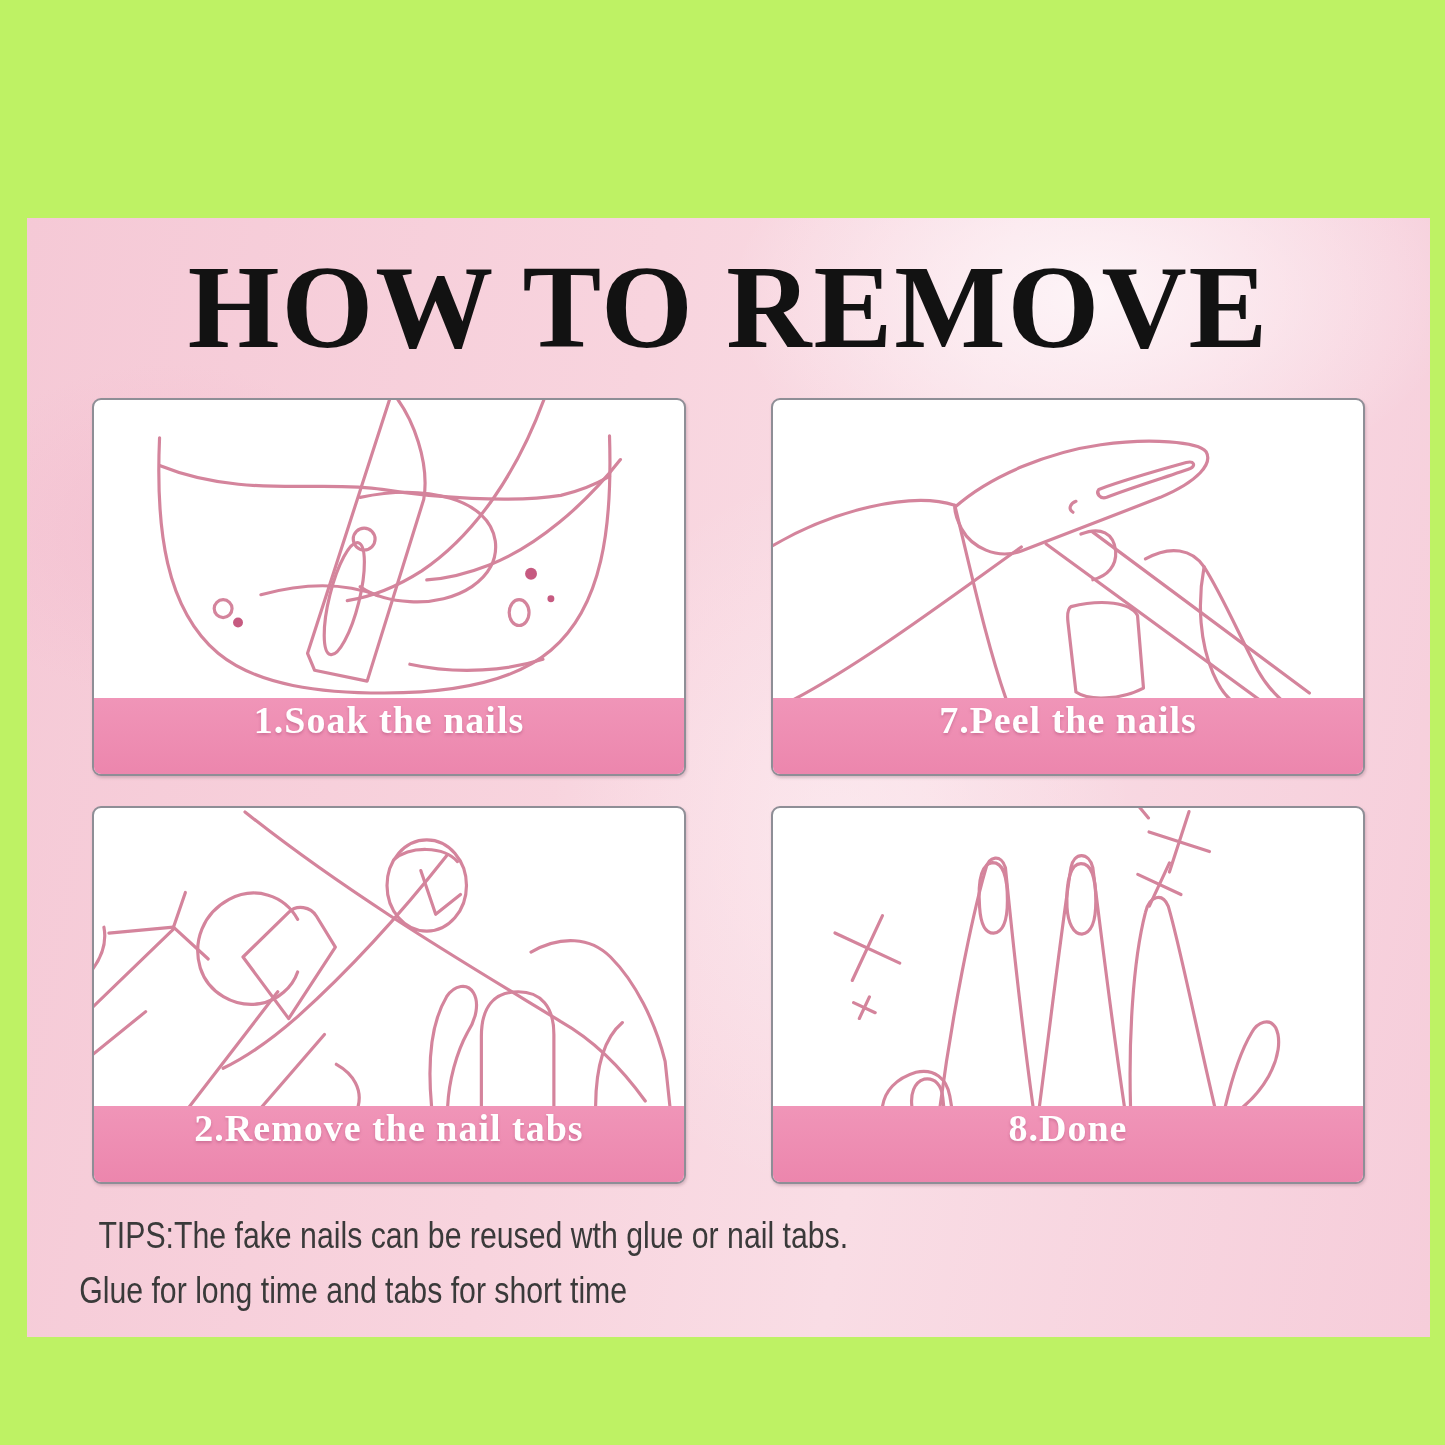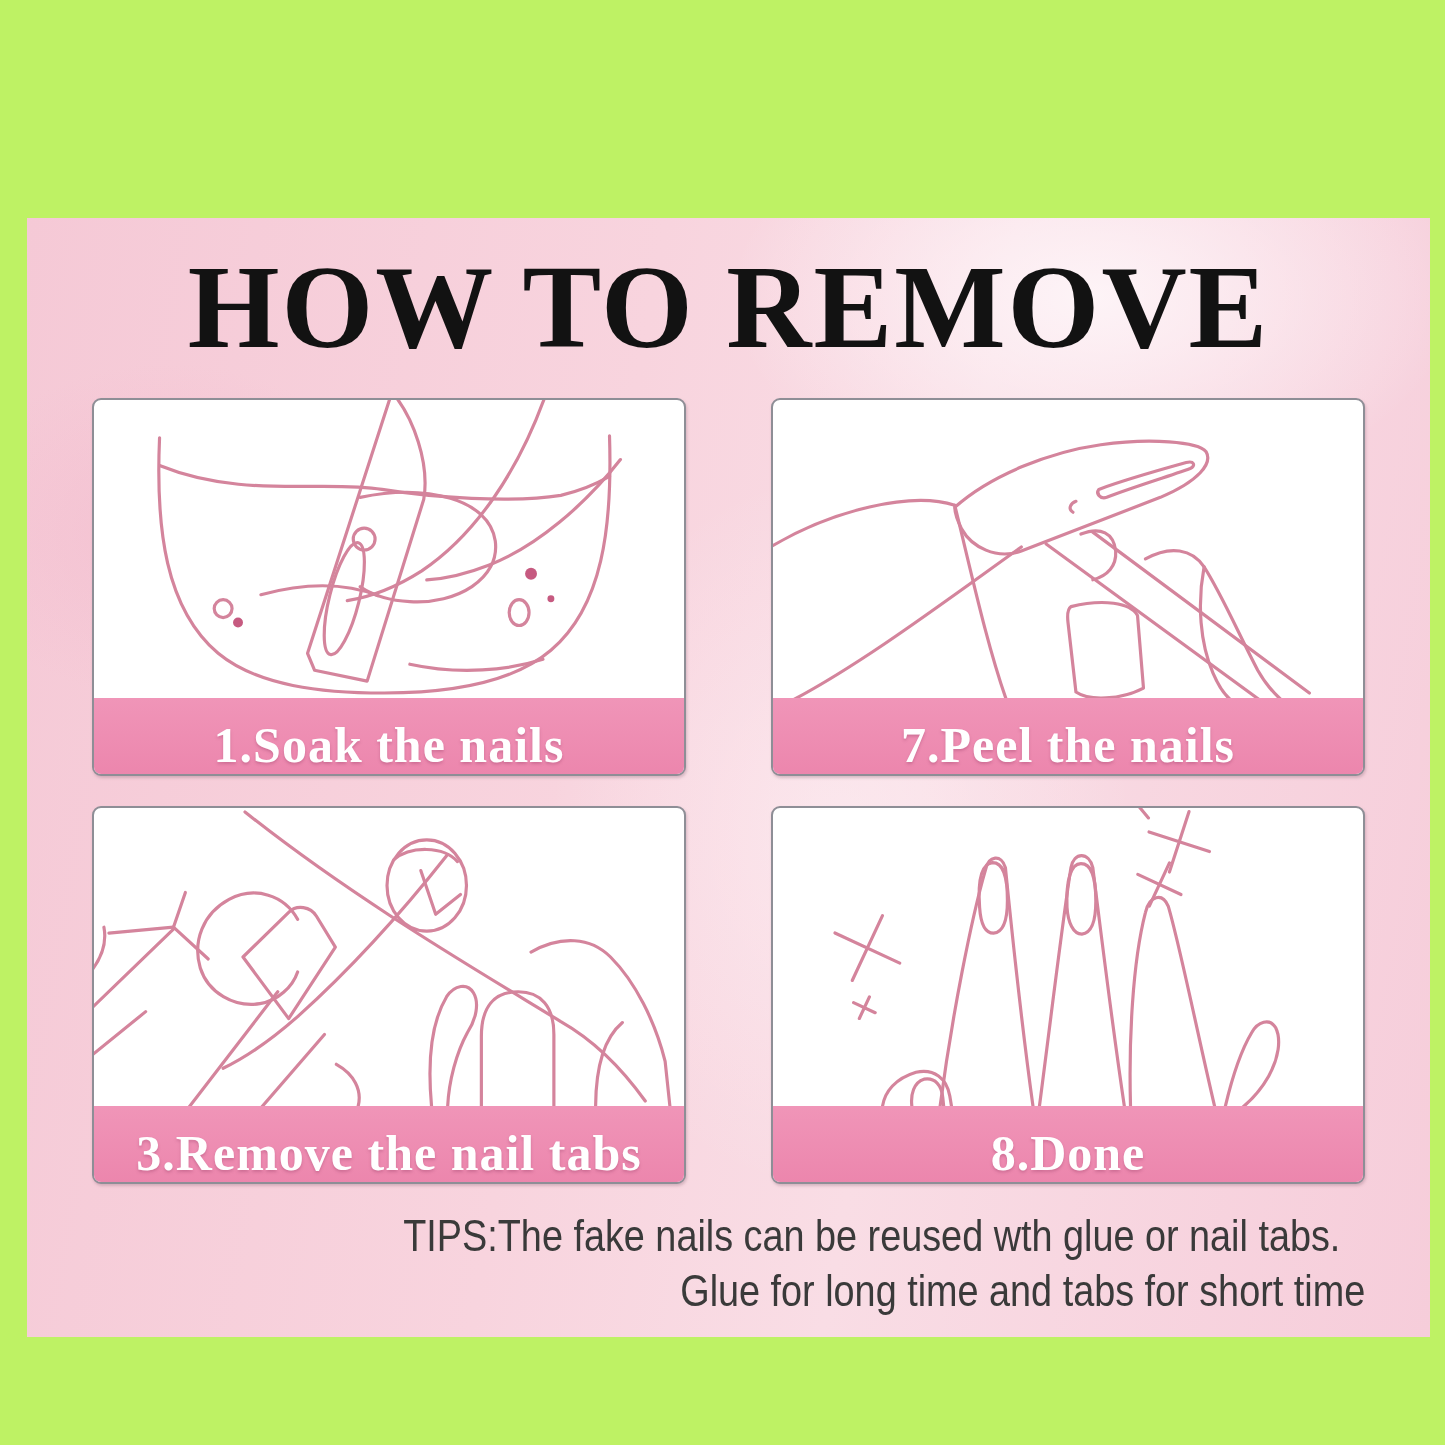--- a/index.html
+++ b/index.html
@@ -32,27 +32,27 @@
   }
   .art{flex:1;min-height:0;}
   .art svg{display:block;width:100%;height:100%;}
   .art path,.art ellipse,.art circle{
     fill:none;stroke:#d4849c;stroke-width:3.2;stroke-linecap:round;stroke-linejoin:round;
   }
   .art .dot{fill:#c65a80;stroke:none;}
   .banner{
     height:76px;flex:0 0 76px;
     background:linear-gradient(#f095b8,#ec86ad);
-    display:flex;align-items:flex-end;justify-content:center;
-    color:#ffffff;font-weight:bold;font-size:50px;letter-spacing:1px;
+    display:flex;align-items:flex-start;justify-content:center;
+    color:#ffffff;font-weight:bold;font-size:38px;letter-spacing:1px;
     text-shadow:0 2px 3px rgba(150,60,100,.35);
   }
   .tips{
-    margin-top:24px;text-align:right;color:#3a3a3a;
-    font-family:"Liberation Sans",sans-serif;font-size:45px;line-height:55px;
+    margin-top:24px;text-align:left;color:#3a3a3a;
+    font-family:"Liberation Sans",sans-serif;font-size:36px;line-height:55px;
   }
   .tips .cond{display:inline-block;white-space:nowrap;transform:scaleX(.84);transform-origin:50% 50%;}
 </style>
 </head>
 <body>
 
 <div class="canvas">
   <div class="board">
 
     <div class="title">HOW TO REMOVE</div>
@@ -149,21 +149,21 @@
             </g>
             <g>
               <path d="M340,302 C335,250 340,215 355,190 C363,178 376,176 382,186 C388,196 385,212 376,226 C365,246 357,275 356,302"></path>
               <path d="M390,302 L390,230 C390,200 403,185 427,185 C450,185 463,200 463,228 L463,302"></path>
               <path d="M440,145 C470,128 500,130 520,150 C545,175 565,215 575,255 L580,302"></path>
               <path d="M505,302 C505,262 513,232 532,216"></path>
             </g>
           </svg>
         </div>
         <div class="banner">
-          <span>3.Remove the nail tabs</span>
+          <span>2.Remove the nail tabs</span>
         </div>
       </div>
 
       <div class="card">
         <div class="art">
           <svg viewBox="0 0 594 300" preserveAspectRatio="none">
             <g>
               <g transform="rotate(25 95 141)">
                   <path d="M95,105 L95,177 M59,141 L131,141"></path>
                 </g>

